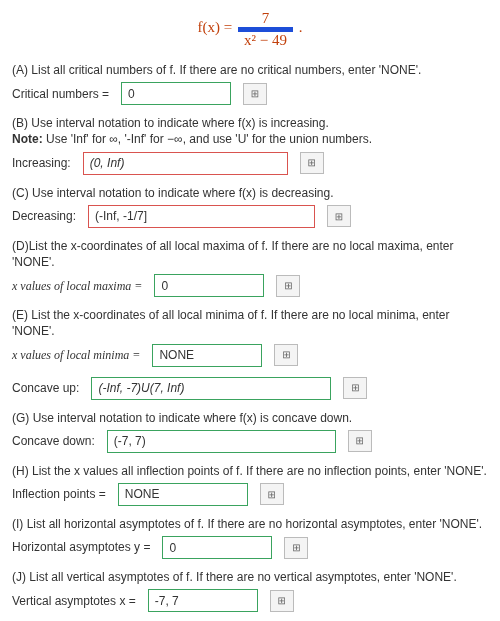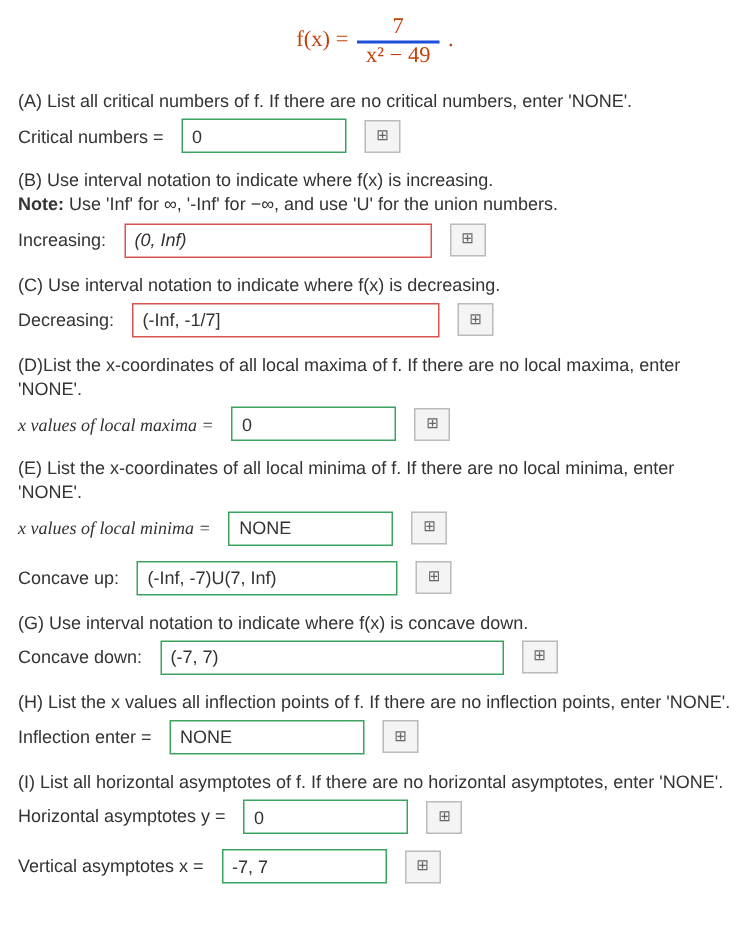--- a/index.html
+++ b/index.html
@@ -19,21 +19,21 @@
     margin-bottom: 14px;
   }
   .formula .frac {
     display: inline-block;
     vertical-align: middle;
     text-align: center;
     line-height: 1.1;
     margin: 0 2px;
   }
   .formula .num { display: block; padding: 0 6px; }
-  .formula .den { display: block; border-top: 2px solid #1d4ed8; padding: 0 6px; }
+  .formula .den { display: block; border-top: 5px solid #1d4ed8; padding: 0 6px; }
   .q {
     margin: 8px 0 10px 0;
     line-height: 1.35;
   }
   .row {
     display: flex;
     align-items: center;
     gap: 12px;
     margin-top: 4px;
   }
@@ -89,21 +89,21 @@
     <span>Increasing:</span>
     <input class="inbox red" style="width: 205px; font-style: italic;" value="(0, Inf)">
     <span class="grid-btn">⊞</span>
   </div>
 </div>
 
 <div class="q">
   <div>(C) Use interval notation to indicate where f(x) is decreasing.</div>
   <div class="row">
     <span>Decreasing:</span>
-    <input class="inbox red" style="width: 205px;" value="(-Inf, -1/7]">
+    <input class="inbox red" style="width: 227px;" value="(-Inf, -1/7]">
     <span class="grid-btn">⊞</span>
   </div>
 </div>
 
 <div class="q">
   <div>(D)List the x-coordinates of all local maxima of f. If there are no local maxima, enter 'NONE'.</div>
   <div class="row">
     <span class="mi">x values of local maxima =</span>
     <input class="inbox green" style="width: 110px;" value="0">
     <span class="grid-btn">⊞</span>
@@ -115,51 +115,52 @@
   <div class="row">
     <span class="mi">x values of local minima =</span>
     <input class="inbox green" style="width: 110px;" value="NONE">
     <span class="grid-btn">⊞</span>
   </div>
 </div>
 
 <div class="q">
   <div class="row">
     <span>Concave up:</span>
-    <input class="inbox green" style="width: 174px;" value="(-Inf, -7)U(7, Inf)">
+    <input class="inbox green" style="width: 240px; font-style: italic;" value="(-Inf, -7)U(7, Inf)">
     <span class="grid-btn">⊞</span>
   </div>
 </div>
 
 <div class="q">
   <div>(G) Use interval notation to indicate where f(x) is concave down.</div>
   <div class="row">
     <span>Concave down:</span>
     <input class="inbox green" style="width: 229px;" value="(-7, 7)">
     <span class="grid-btn">⊞</span>
   </div>
 </div>
 
 <div class="q">
   <div>(H) List the x values all inflection points of f. If there are no inflection points, enter 'NONE'.</div>
   <div class="row">
-    <span>Inflection enter =</span>
+    <span>Inflection points =</span>
     <input class="inbox green" style="width: 130px;" value="NONE">
     <span class="grid-btn">⊞</span>
   </div>
 </div>
 
 <div class="q">
   <div>(I) List all horizontal asymptotes of f. If there are no horizontal asymptotes, enter 'NONE'.</div>
   <div class="row">
     <span>Horizontal asymptotes y =</span>
     <input class="inbox green" style="width: 110px;" value="0">
     <span class="grid-btn">⊞</span>
   </div>
 </div>
 
 <div class="q">
+  <div>(J) List all vertical asymptotes of f. If there are no vertical asymptotes, enter 'NONE'.</div>
   <div class="row">
     <span>Vertical asymptotes x =</span>
     <input class="inbox green" style="width: 110px;" value="-7, 7">
     <span class="grid-btn">⊞</span>
   </div>
 </div>
 
 </body></html>

